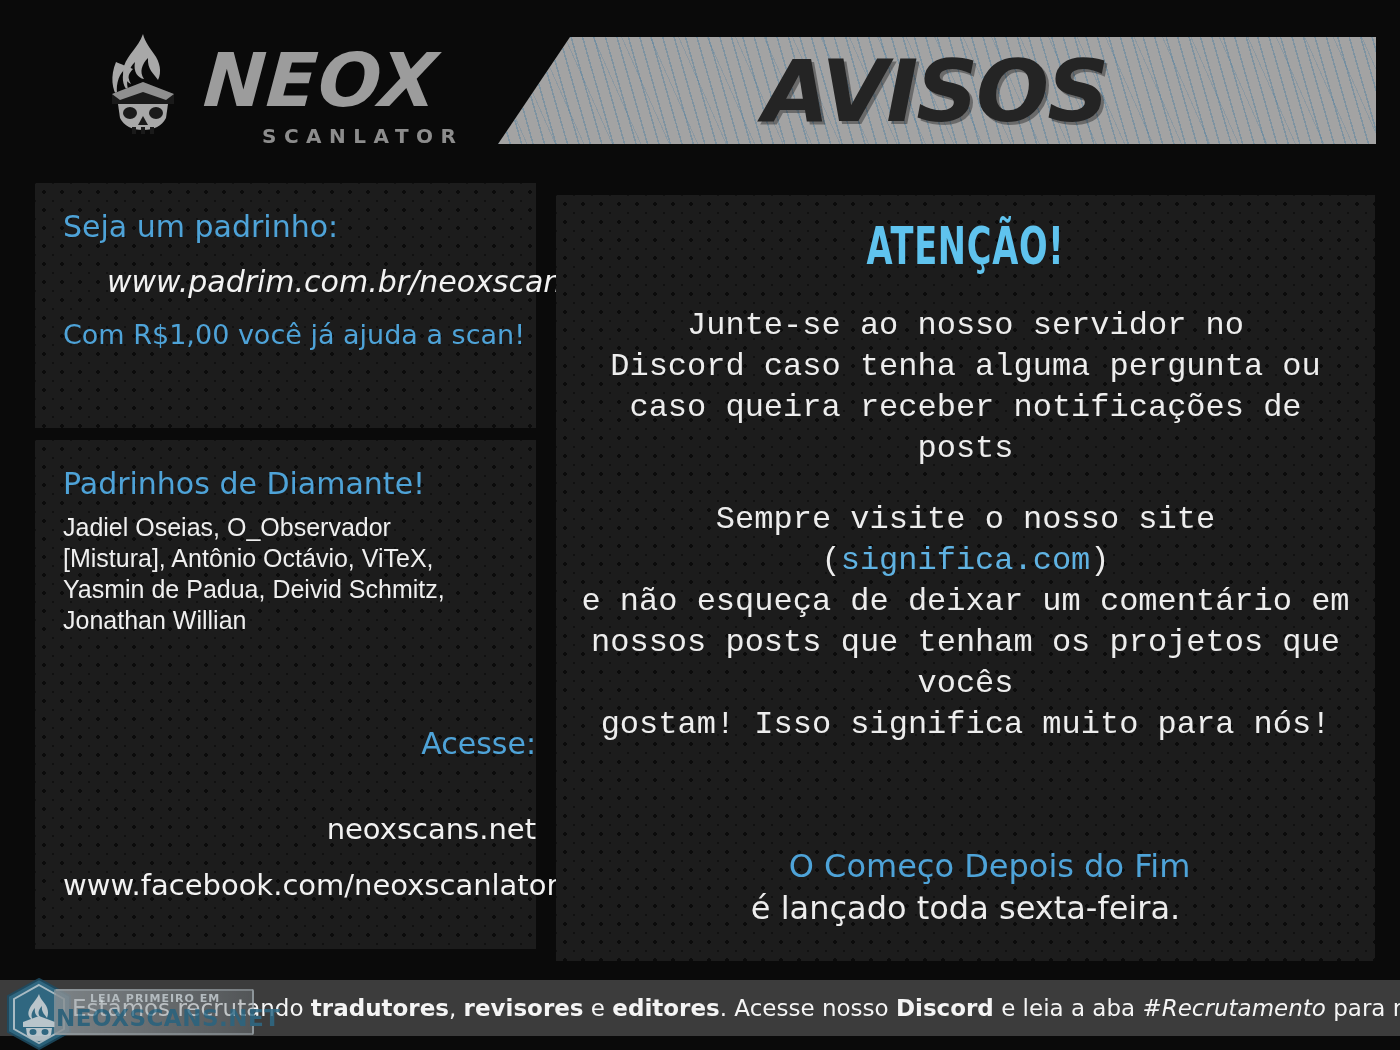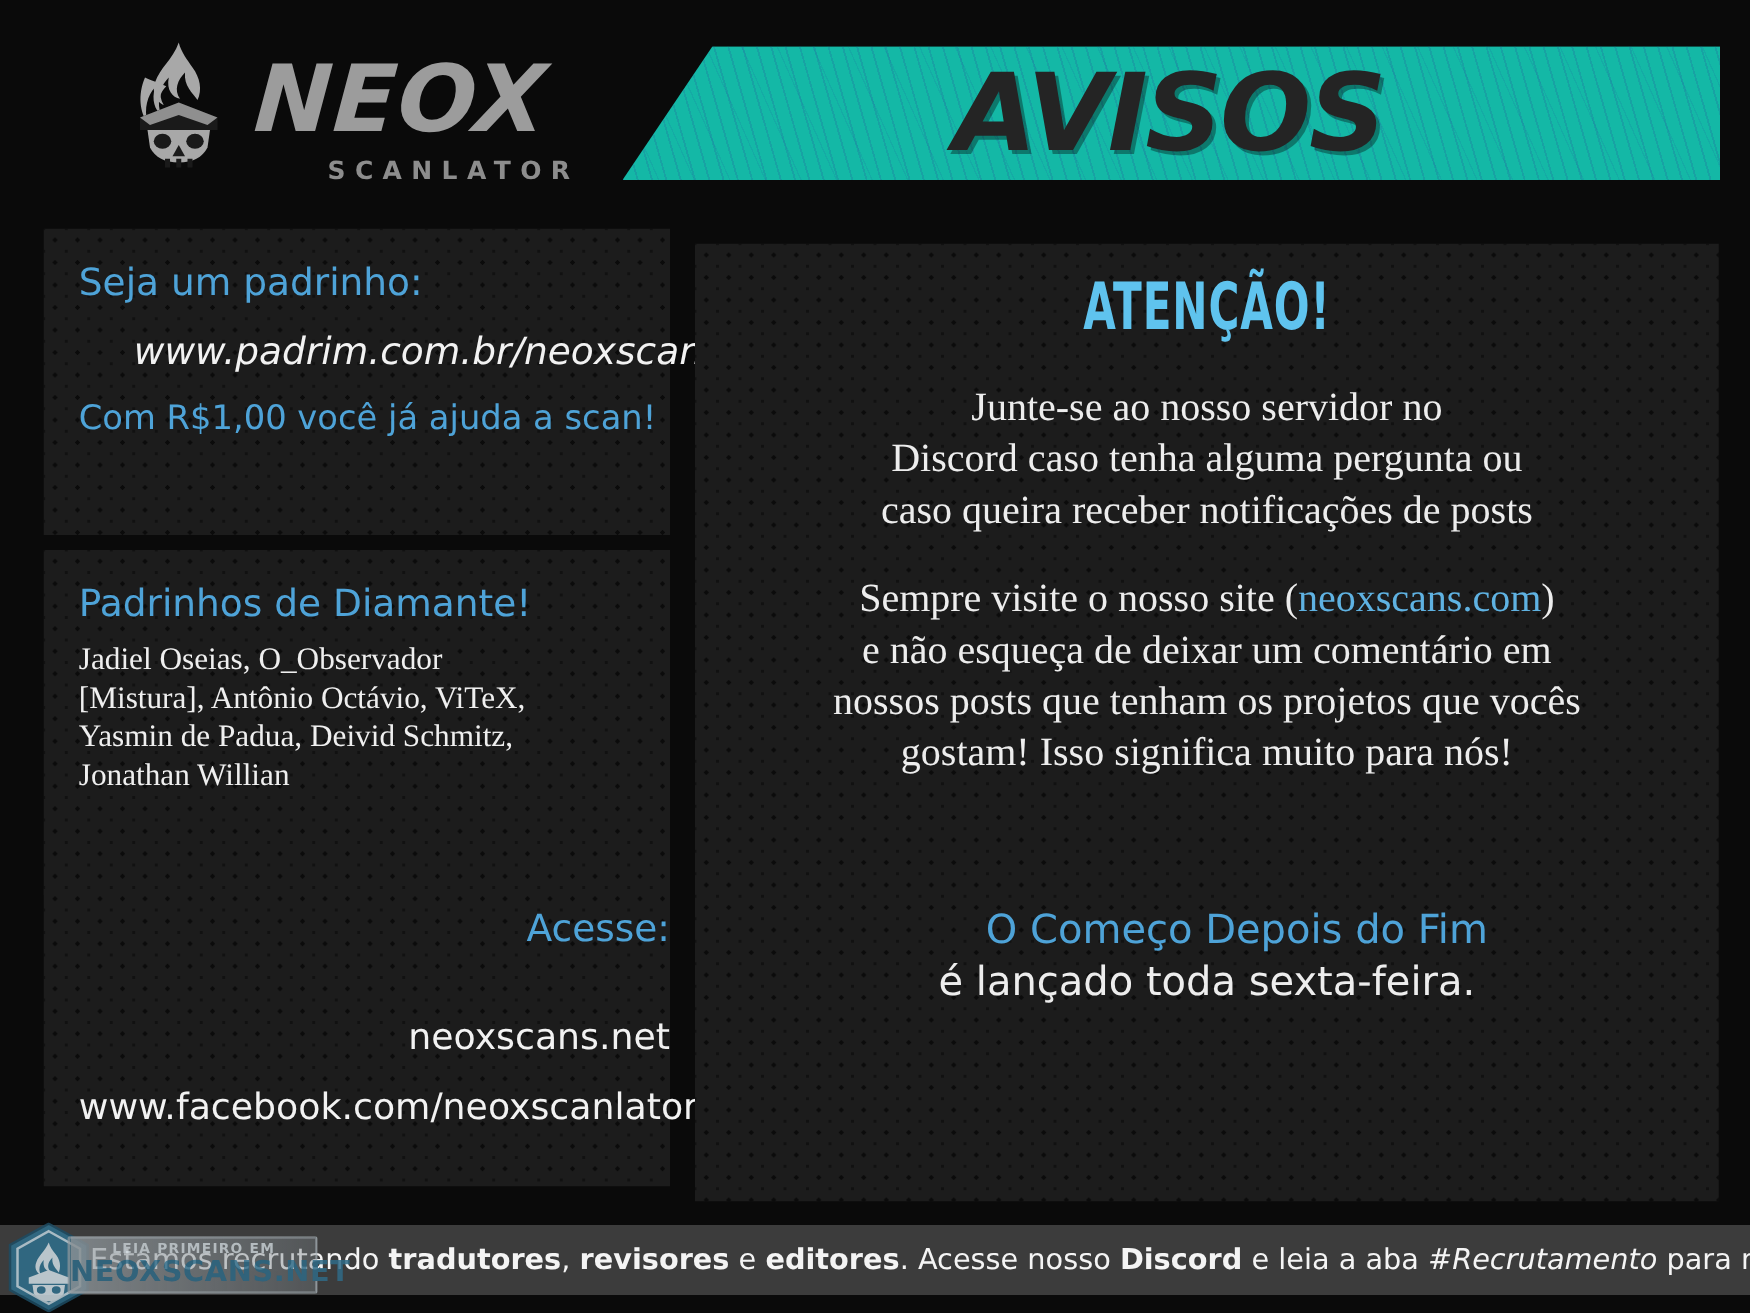--- a/index.html
+++ b/index.html
@@ -17,21 +17,21 @@
   .logo-wrap{ position:absolute; left:88px; top:32px; width:430px; height:120px; }
   .logo-mark{ position:absolute; left:0; top:0; width:110px; height:108px; }
   .logo-text{ position:absolute; left:116px; top:8px; font-size:74px; font-weight:bold;
               color:#9c9c9c; letter-spacing:1px; line-height:80px; font-style:italic;
               transform:skewX(-4deg); font-family:"DejaVu Sans", sans-serif;}
   .logo-sub{ position:absolute; left:174px; top:92px; font-size:20px; color:#8d8d8d;
              letter-spacing:7.5px; font-weight:bold; font-family:"DejaVu Sans", sans-serif;}
 
   .banner{
     position:absolute; left:498px; top:37px; width:878px; height:107px;
-    background:#14b8a6;
+    background:#a3a3a3;
     clip-path: polygon(72px 0, 878px 0, 878px 107px, 0 107px);
   }
   .banner-stripes{
     position:absolute; inset:0;
     clip-path: polygon(72px 0, 878px 0, 878px 107px, 0 107px);
     background:
       repeating-linear-gradient(74deg,
         rgba(36,110,160,.30) 0px, rgba(36,110,160,.30) 1.5px,
         rgba(255,255,255,0) 1.5px, rgba(255,255,255,0) 11px),
       repeating-linear-gradient(66deg,
@@ -65,41 +65,41 @@
   #panel-diamante{ left:35px; top:440px; width:501px; height:276px; }
   #panel-acesse  { left:35px; top:710px; width:501px; height:239px; }
 
   .blue-head{
     color:#4ea3d8; font-size:30px; font-weight:normal; line-height:36px;
     font-family:"DejaVu Sans", sans-serif;
   }
   .white-line{ color:#f2f2f2; font-size:30px; line-height:38px; font-family:"DejaVu Sans", sans-serif;}
   .white-line.italic{ font-style:italic;margin-left:44px; }
   .blue-line{ color:#4ea3d8; font-size:27px; line-height:36px; font-family:"DejaVu Sans", sans-serif;}
-  .name-line{ color:#efefef; font-size:25px; line-height:31px; font-family:Liberation Serif, serif;}
+  .name-line{ color:#efefef; font-size:25px; line-height:31px; font-family:Liberation Sans, sans-serif;}
 
   .pad-inner{ padding:26px 0 0 28px; }
   .gap-a{ height:18px; }
   .gap-b{ height:16px; }
   .gap-c{ height:10px; }
 
   .acesse-inner{ padding:16px 0 0 28px;text-align:right; }
   .acesse-line{ color:#f2f2f2; font-size:29px; line-height:30px; font-family:"DejaVu Sans", sans-serif;}
   .acesse-gap{ height:26px; }
 
   
   #panel-aviso{ left:556px; top:195px; width:819px; height:766px; }
   .aviso-inner{ width:100%; height:100%; padding-top:22px; text-align:center; }
   .aviso-title{
     font-family:"DejaVu Sans Condensed","Liberation Sans Narrow","Liberation Sans", sans-serif;
     font-size:52px; font-weight:bold; color:#5fc3ee; letter-spacing:1px;
     transform:scaleX(.72); display:block; line-height:58px;
   }
   .aviso-p{
-    color:#ededed; font-size:32px; line-height:41px; font-family:Liberation Serif, serif;
+    color:#ededed; font-size:32px; line-height:41px; font-family:Liberation Mono, monospace;
     padding:0 16px;
   }
   .aviso-p .hl{ color:#5fb2e2; }
   .spacer-1{ height:30px; }
   .spacer-2{ height:100px; }
   .proj-title{ color:#4ea3d8; font-size:32px; line-height:42px; font-family:"DejaVu Sans", sans-serif;padding-left:48px;}
   .proj-sub{ color:#ededed; font-size:32px; line-height:42px; font-family:"DejaVu Sans", sans-serif;}
 
   
   .footer{
@@ -204,21 +204,21 @@
     <div class="aviso-inner">
       <span class="aviso-title">ATENÇÃO!</span>
       <div class="spacer-1"></div>
       <div class="aviso-p">Junte-se ao nosso servidor no</div>
       <div class="aviso-p">Discord caso tenha alguma pergunta ou</div>
       <div class="aviso-p">caso queira receber notificações de posts</div>
 
       <div class="spacer-1"></div>
 
       <div class="aviso-p">
-        <span>Sempre visite o nosso site (</span><span class="hl">neoxscans.com</span><span>)</span>
+        <span>Sempre visite o nosso site (</span><span class="hl">significa.com</span><span>)</span>
       </div>
       <div class="aviso-p">e não esqueça de deixar um comentário em</div>
       <div class="aviso-p">nossos posts que tenham os projetos que vocês</div>
       <div class="aviso-p">gostam! Isso significa muito para nós!</div>
 
       <div class="spacer-2"></div>
 
       <div class="proj-title">O Começo Depois do Fim</div>
       <div class="proj-sub">é lançado toda sexta-feira.</div>
     </div>

